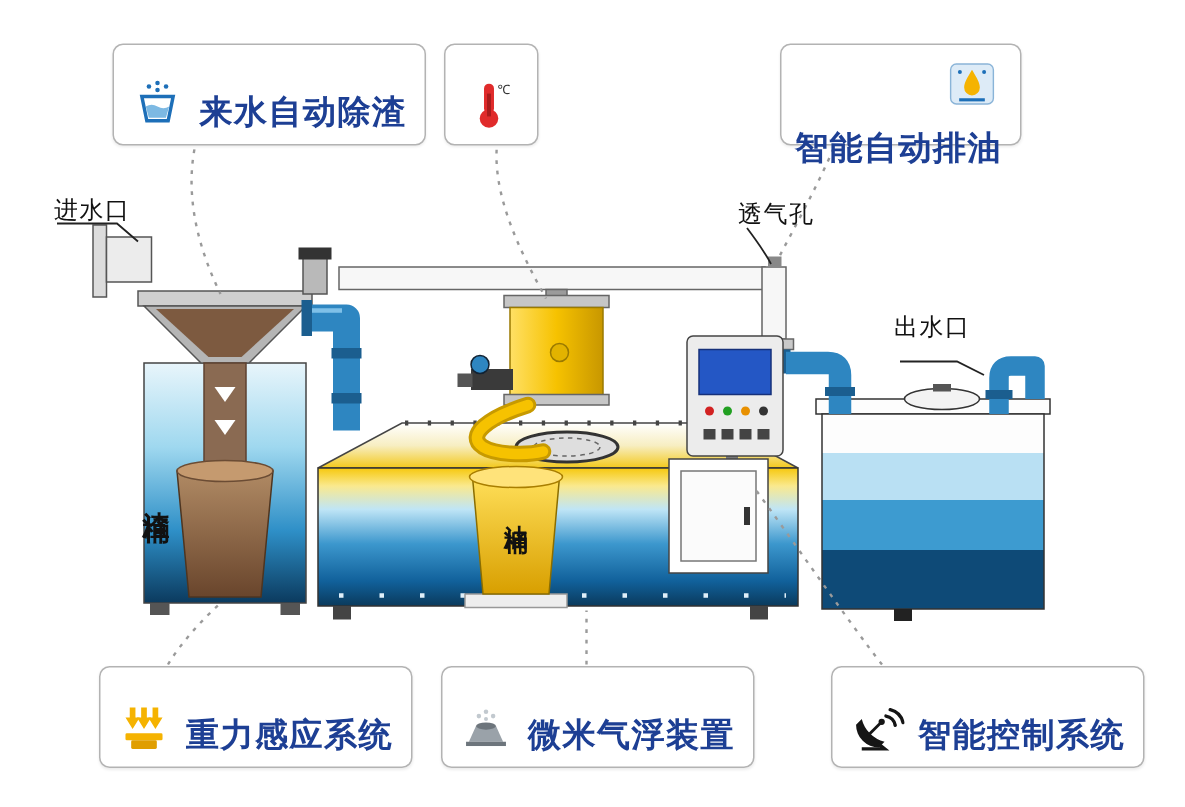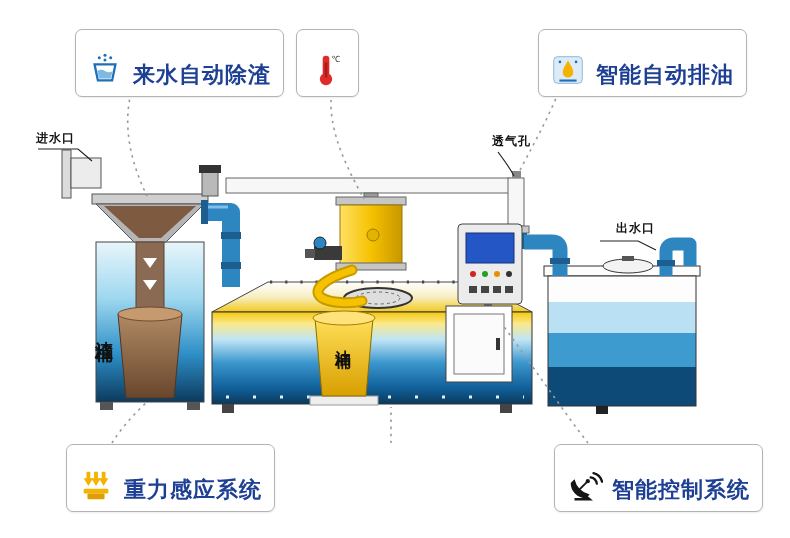--- a/index.html
+++ b/index.html
@@ -7,21 +7,21 @@
   .stage { position: relative; width: 790px; height: 538px; background: #fff; overflow: hidden; }
   .diagram-svg { position: absolute; left: 0; top: 0; }
   .callout {
     position: absolute; display: flex; align-items: flex-end; gap: 8px;
     height: 68px; padding: 6px 12px 6px 9px; background: #fff;
     border: 1.5px solid #b3b3b3; border-radius: 7px;
     box-shadow: 0 1px 2px rgba(0,0,0,.08);
   }
   .callout .icon { width: 40px; height: 40px; flex: 0 0 40px; display: flex; align-items: center; justify-content: center; }
   .callout-label { font-size: 22px; font-weight: bold; color: #1d3f94; white-space: nowrap; letter-spacing: 1px; }
-  .diagram-label { position: absolute; color: #111; font-size: 12px; font-weight: bold; letter-spacing: 1px; }
+  .diagram-label { position: absolute; color: #111; font-size: 16px; font-weight: normal; letter-spacing: 1px; }
   .vlabel { writing-mode: vertical-rl; text-orientation: upright; font-size: 18px; letter-spacing: 3px; color: #111; }
 </style>
 </head>
 <body>
 
 <div class="stage">
 
   <svg class="diagram-svg" width="790" height="538" viewBox="0 0 790 538">
     <defs>
       <linearGradient id="gLeft" x1="0" y1="0" x2="0" y2="1">
@@ -177,21 +177,21 @@
       <path d="M333 86 C 324 124, 347 168, 364 199"></path>
       <path d="M561 86 C 549 117, 532 147, 518 174"></path>
       <path d="M112 443 C 121 428, 135 413, 147 402"></path>
       <path d="M391 443 C 391 432, 391 419, 391 407"></path>
       <path d="M588 443 C 566 415, 527 358, 502 324"></path>
     </g>
   </svg>
 
   <div class="diagram-label" style="left:36px; top:130px;">进水口</div>
   <div class="diagram-label" style="left:492px; top:133px;text-align:right;">透气孔</div>
-  <div class="diagram-label" style="left:596px; top:220px;margin-left:20px;">出水口</div>
+  <div class="diagram-label" style="left:596px; top:208px;">出水口</div>
   <div class="vlabel" style="position:absolute; left:92px; top:326px; font-weight:bold;">渣桶</div>
   <div class="vlabel" style="position:absolute; left:332px; top:337px; font-size:16px; font-weight:bold;">油桶</div>
 
   <div class="callout" style="left:75px; top:29px;">
     <span class="icon">
       <svg viewBox="0 0 40 40" width="38" height="38">
         <path d="M9 14 h22 l-3.5 17 h-15 z" fill="none" stroke="#1d6fb8" stroke-width="2.4"></path>
         <path d="M11.8 21 q4 -2.5 8.2 0 q4.2 2.5 8.2 0 l-2.3 8 h-12 z" fill="#7db9e3"></path>
         <g fill="#1d6fb8">
           <circle cx="14" cy="7" r="1.6"></circle>
@@ -208,21 +208,21 @@
     <span class="icon">
       <svg viewBox="0 0 40 40" width="38" height="38">
         <rect x="16.5" y="5" width="7" height="21" rx="3.5" fill="#e02b2b"></rect>
         <circle cx="20" cy="29.5" r="6.5" fill="#e02b2b"></circle>
         <rect x="18.6" y="12" width="2.8" height="16" fill="#a81c1c"></rect>
         <text x="26" y="12" font-size="9" fill="#333">℃</text>
       </svg>
     </span>
   </div>
 
-  <div class="callout" style="left:538px; top:29px;">
+  <div class="callout" style="left:520px; top:29px;flex-direction:column;">
     <span class="icon">
       <svg viewBox="0 0 40 40" width="38" height="38">
         <rect x="5" y="6" width="30" height="28" rx="4" fill="#ddebf7" stroke="#8ab4d8"></rect>
         <path d="M20 10 C 16.5 16, 14.5 19, 14.5 22.5 a5.5 5.5 0 0 0 11 0 C 25.5 19, 23.5 16, 20 10 Z" fill="#f5b301"></path>
         <circle cx="11.5" cy="11.5" r="1.4" fill="#1d6fb8"></circle>
         <circle cx="28.5" cy="11.5" r="1.4" fill="#1d6fb8"></circle>
         <rect x="11" y="30" width="18" height="2.2" fill="#1d6fb8"></rect>
       </svg>
     </span>
     <span class="callout-label">智能自动排油</span>
@@ -236,20 +236,36 @@
           <path d="M18 6 h4 v7 h3 L20 21 15 13 h3 Z"></path>
           <path d="M26 6 h4 v7 h3 L28 21 23 13 h3 Z"></path>
           <rect x="7" y="24" width="26" height="5" rx="1"></rect>
         </g>
         <rect x="11" y="29" width="18" height="6" rx="1" fill="#e09e00"></rect>
       </svg>
     </span>
     <span class="callout-label">重力感应系统</span>
   </div>
 
+  <div class="callout" style="left:294px; top:444px;">
+    <span class="icon">
+      <svg viewBox="0 0 40 40" width="38" height="38">
+        <polygon points="8,30 32,30 27,19 13,19" fill="#9aa2a9"></polygon>
+        <ellipse cx="20" cy="19" rx="7" ry="2.5" fill="#6d757c"></ellipse>
+        <g fill="#c2c9cf">
+          <circle cx="15" cy="12" r="1.6"></circle>
+            <circle cx="20" cy="9" r="1.6"></circle>
+          <circle cx="25" cy="12" r="1.6"></circle>
+            <circle cx="20" cy="14" r="1.4"></circle>
+        </g>
+        <rect x="6" y="30" width="28" height="3" fill="#6d757c"></rect>
+      </svg>
+    </span>
+    <span class="callout-label">微米气浮装置</span>
+  </div>
 
   <div class="callout" style="left:518px; top:444px;margin-left:36px;">
     <span class="icon">
       <svg viewBox="0 0 40 40" width="38" height="38">
         <path d="M6 18 A16 16 0 0 0 22 34 L26 30 A22 22 0 0 1 10 14 Z" fill="#151515"></path>
         <line x1="14" y1="26" x2="23" y2="17" stroke="#151515" stroke-width="2"></line>
         <circle cx="24" cy="16" r="2.2" fill="#151515"></circle>
         <path d="M27 12 a8 8 0 0 1 6.5 6.5" stroke="#151515" stroke-width="2.4" fill="none" stroke-linecap="round"></path>
         <path d="M30 7.5 a12.5 12.5 0 0 1 9 9" stroke="#151515" stroke-width="2.4" fill="none" stroke-linecap="round"></path>
         <path d="M10 35 h16 l-5 -4" stroke="#151515" stroke-width="2.4" fill="none"></path>

